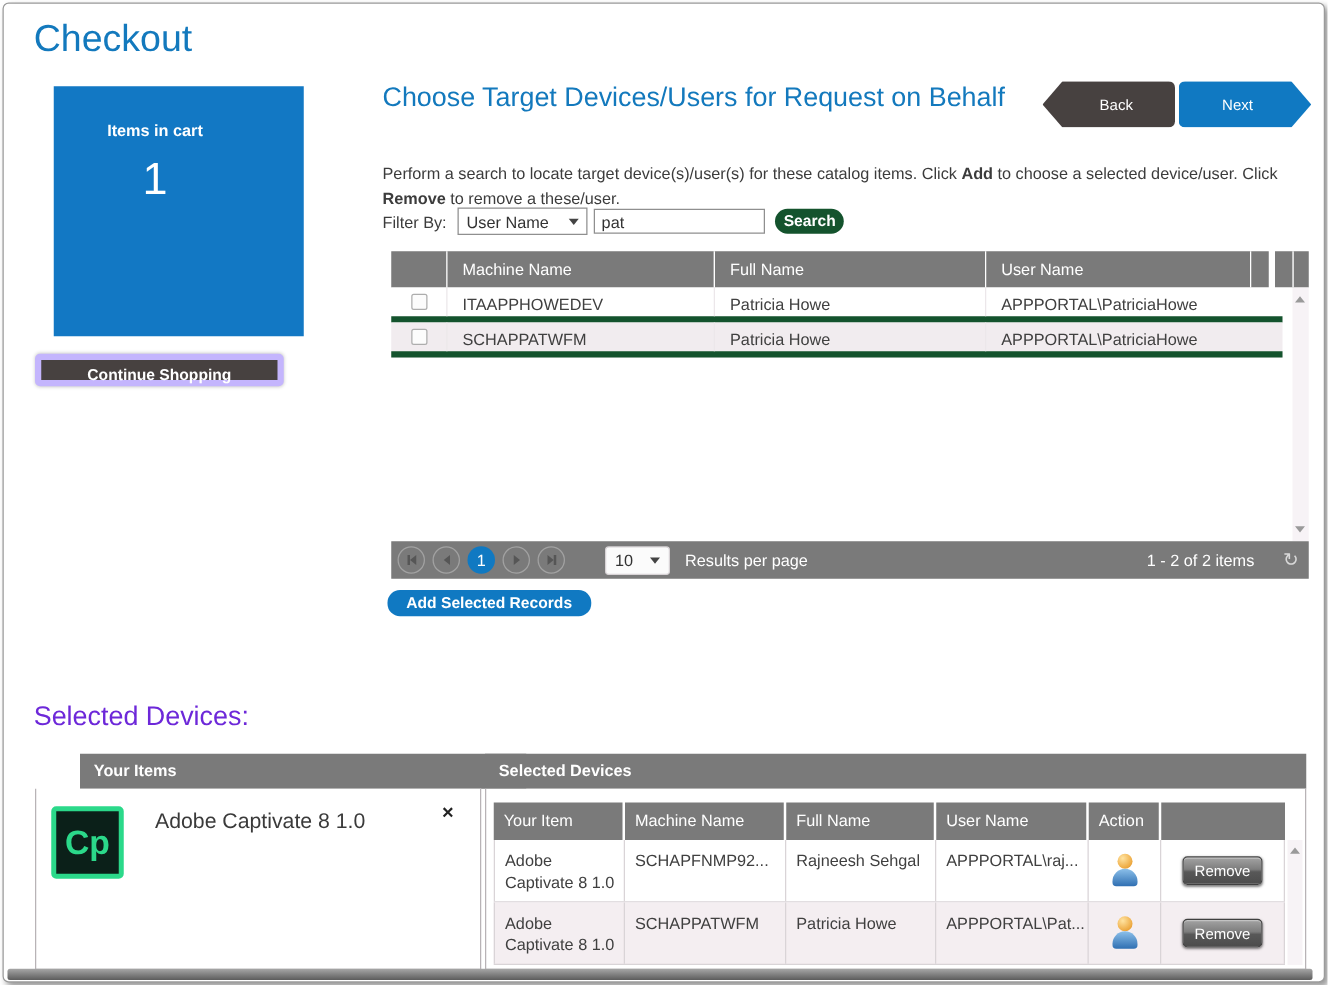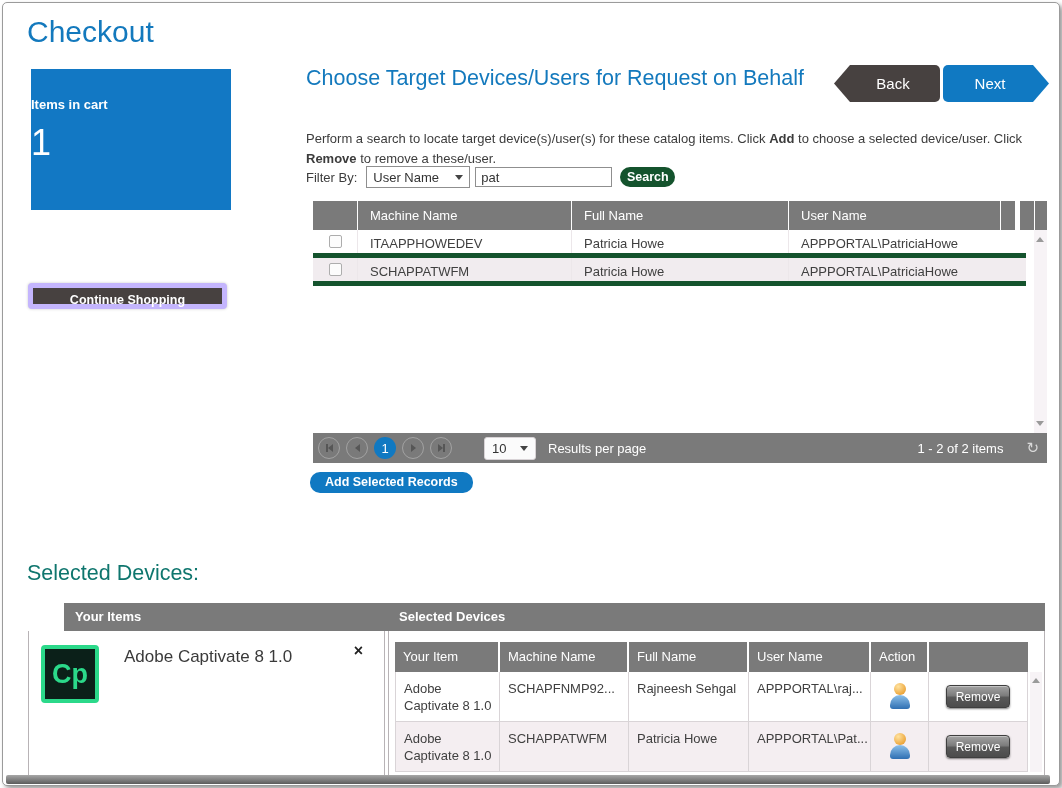--- a/index.html
+++ b/index.html
@@ -5,32 +5,32 @@
   * { margin:0; padding:0; box-sizing:border-box; }
   body { background:#fff; font-family:"Liberation Sans", sans-serif; }
   .page { position:relative; width:1058px; height:784px; margin:2px; background:#fff;
           border:1px solid #9b9b9b; border-radius:5px; overflow:hidden;
           box-shadow:3px 3px 5px rgba(0,0,0,.4); }
   .abs { position:absolute; }
 
   
   .page-title { left:24px; top:12px; font-size:30px; color:#1379bd; }
   .section-heading { left:303px; top:61px; width:500px; font-size:21.5px; line-height:28px; color:#1379bd; }
-  .selected-heading { left:24px; top:558px; font-size:21.5px; color:#0f766e; }
-
-  
-  .cart-box { left:28px; top:66px; width:200px; height:141px; background:#1278c4; color:#fff; text-align:left; padding:28px 38px 0 0; }
+  .selected-heading { left:24px; top:558px; font-size:21.5px; color:#6d28d9; }
+
+  
+  .cart-box { left:40px; top:66px; width:200px; height:200px; background:#1278c4; color:#fff; text-align:center; padding:28px 38px 0 0; }
   .cart-label { font-size:13px; font-weight:bold; }
   .cart-count { font-size:36px; font-weight:300; margin-top:10px; }
   .continue-btn { left:25px; top:280px; width:199px; height:26px; background:#474140; border:5px solid #c4b5fd;
                   border-radius:4px; color:#fff; font-size:12.5px; font-weight:bold; text-align:center;
                   line-height:24px; box-shadow:0 0 3px #c9c9c9; cursor:pointer; }
 
   
-  .wiz-btn { top:62px; height:37px; width:106px; color:#fff; font-size:15px; display:flex; align-items:center; justify-content:center; cursor:pointer; }
+  .wiz-btn { top:62px; height:37px; width:106px; color:#fff; font-size:12px; display:flex; align-items:center; justify-content:center; cursor:pointer; }
   .back-btn { left:831px; background:#474140; border-radius:5px; clip-path:polygon(16px 0,100% 0,100% 100%,16px 100%,0 50%); padding-left:12px; }
   .next-btn { left:940px; background:#1079c2; border-radius:5px; clip-path:polygon(0 0,calc(100% - 16px) 0,100% 50%,calc(100% - 16px) 100%,0 100%); padding-right:12px; }
 
   
   .instructions { left:303px; top:126px; width:748px; font-size:13px; line-height:19.5px; color:#3c3c3c; }
 
   
   .filter-row { left:303px; top:162px; height:24px; display:flex; align-items:center; }
   .filter-label { font-size:13px; color:#3c3c3c; margin-right:9px; }
   .filter-select { width:104px; height:22px; border:1px solid #8f8f8f; background:#fff; display:flex; align-items:center;

